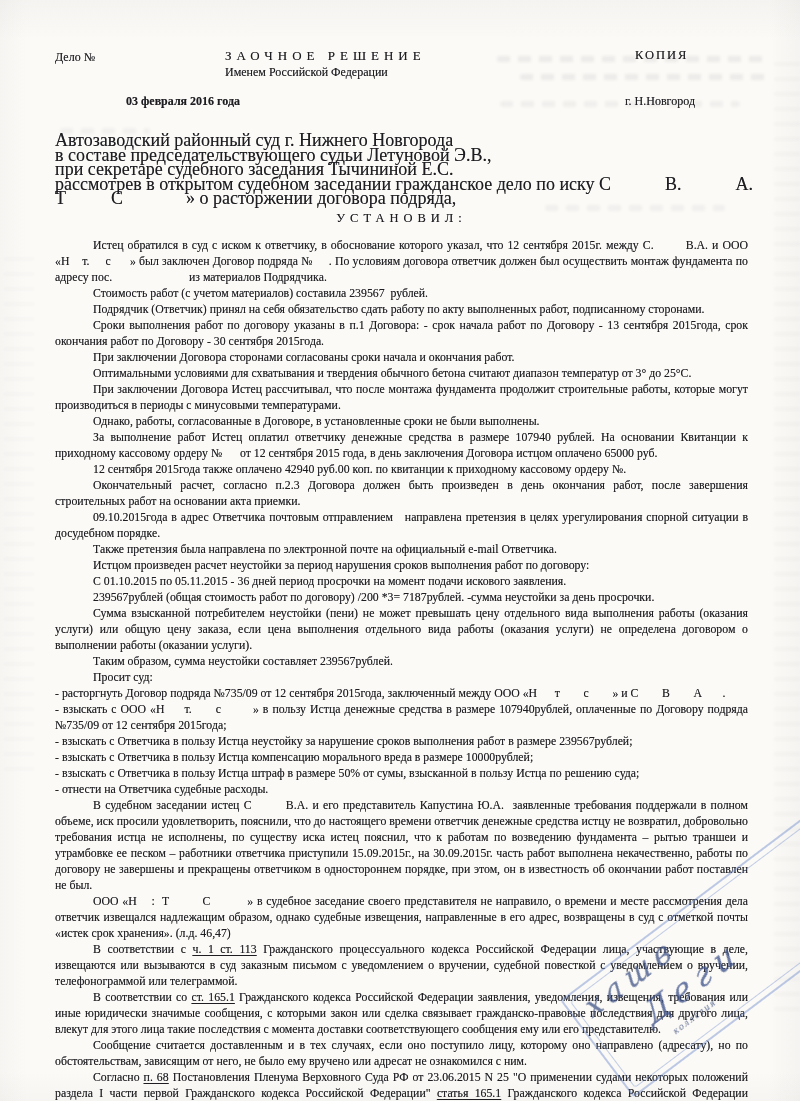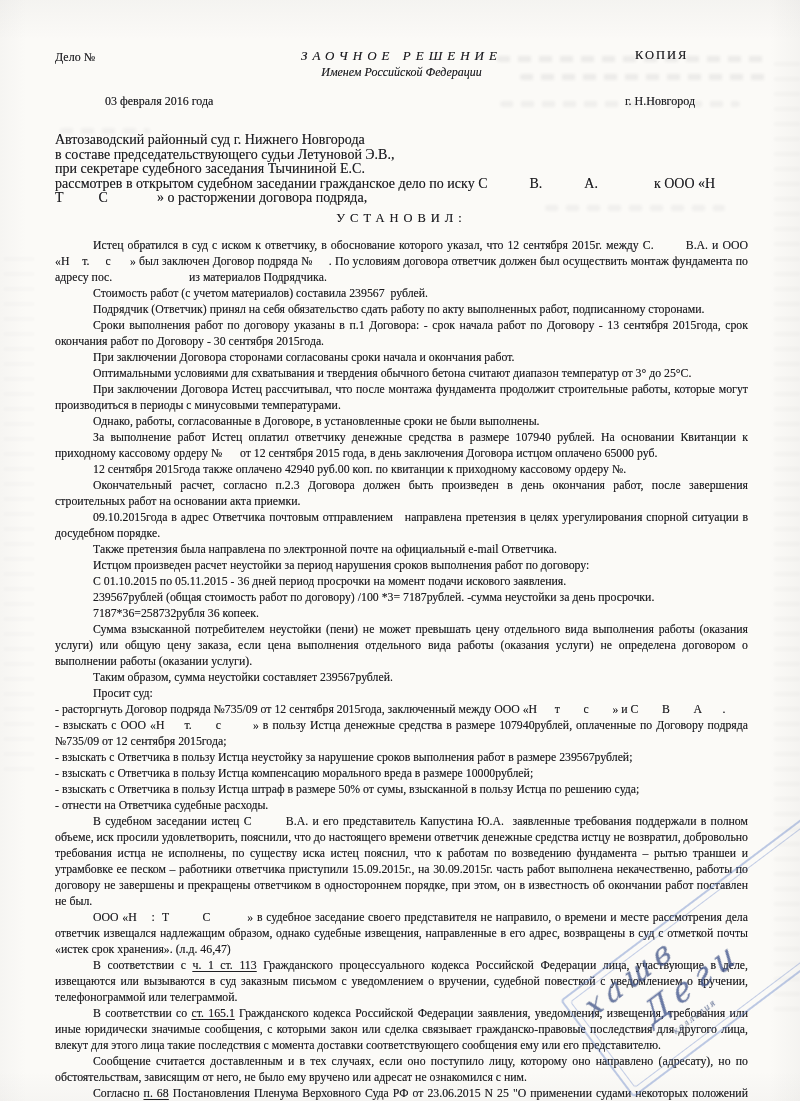--- a/index.html
+++ b/index.html
@@ -19,31 +19,31 @@
       linear-gradient(180deg, rgba(120,120,125,.05), rgba(0,0,0,0) 40px),
       linear-gradient(0deg, rgba(120,120,125,.04), rgba(0,0,0,0) 30px),
       linear-gradient(90deg, rgba(120,120,125,.04), rgba(0,0,0,0) 26px),
       linear-gradient(270deg, rgba(120,120,125,.05), rgba(0,0,0,0) 30px);
   }
   .header-row{
     display:grid;grid-template-columns:170px 1fr 170px;
     align-items:start;
   }
   .case-no{font-size:12px;padding-top:2px;}
-  .title-block{text-align:center;font-style:italic;}
+  .title-block{}
   .doc-title{font-size:13px;letter-spacing:5px;white-space:nowrap;}
   .doc-subtitle{font-size:12px;margin-top:1px;}
   .copy-label{font-size:12.5px;letter-spacing:2px;padding-left:57px;}
   .date-row{
     display:flex;justify-content:space-between;
     margin-top:14px;font-size:12px;
   }
-  .date-row .date{margin-left:50px;}
+  .date-row .date{margin-left:71px;font-weight:bold;}
   .date-row .city{margin-right:53px;margin-left:40px;}
-  .intro{margin-top:24px;font-size:14px;line-height:14.6px;}
+  .intro{margin-top:24px;font-size:18px;line-height:14.6px;}
   .intro div{white-space:nowrap;}
   .ustanovil{
     text-align:center;font-size:12.5px;letter-spacing:5px;
     margin-top:5px;
   }
   .doc-body{margin-top:11px;}
   .doc-body p{
     margin:0;font-size:11.8px;line-height:16px;
     text-align:justify;text-indent:38px;
   }
@@ -135,22 +135,21 @@
       <p>Оптимальными условиями для схватывания и твердения обычного бетона считают диапазон температур от 3° до 25°С.</p>
       <p>При заключении Договора Истец рассчитывал, что после монтажа фундамента продолжит строительные работы, которые могут производиться в периоды с минусовыми температурами.</p>
       <p>Однако, работы, согласованные в Договоре, в установленные сроки не были выполнены.</p>
       <p>За выполнение работ Истец оплатил ответчику денежные средства в размере 107940 рублей. На основании Квитанции к приходному кассовому ордеру №&nbsp;&nbsp;&nbsp;&nbsp;&nbsp;&nbsp;от 12 сентября 2015 года, в день заключения Договора истцом оплачено 65000 руб.</p>
       <p>12 сентября 2015года также оплачено 42940 руб.00 коп. по квитанции к приходному кассовому ордеру №.</p>
       <p>Окончательный расчет, согласно п.2.3 Договора должен быть произведен в день окончания работ, после завершения строительных работ на основании акта приемки.</p>
       <p>09.10.2015года в адрес Ответчика почтовым отправлением&nbsp;&nbsp;&nbsp;направлена претензия в целях урегулирования спорной ситуации в досудебном порядке.</p>
       <p>Также претензия была направлена по электронной почте на официальный e-mail Ответчика.</p>
       <p>Истцом произведен расчет неустойки за период нарушения сроков выполнения работ по договору:</p>
       <p>С 01.10.2015 по 05.11.2015 - 36 дней период просрочки на момент подачи искового заявления.</p>
-      <p>239567рублей (общая стоимость работ по договору) /100 *3= 7187рублей. -сумма неустойки за день просрочки.</p>
-      <p>7187*36=258732рубля 36 копеек.</p>
+      <p>239567рублей (общая стоимость работ по договору) /200 *3= 7187рублей. -сумма неустойки за день просрочки.</p>
       <p>Сумма взысканной потребителем неустойки (пени) не может превышать цену отдельного вида выполнения работы (оказания услуги) или общую цену заказа, если цена выполнения отдельного вида работы (оказания услуги) не определена договором о выполнении работы (оказании услуги).</p>
       <p>Таким образом, сумма неустойки составляет 239567рублей.</p>
       <p>Просит суд:</p>
       <p class="flush">- расторгнуть Договор подряда №735/09 от 12 сентября 2015года, заключенный между ООО «Н&nbsp;&nbsp;&nbsp;&nbsp;&nbsp;&nbsp;т&nbsp;&nbsp;&nbsp;&nbsp;&nbsp;&nbsp;&nbsp;&nbsp;с&nbsp;&nbsp;&nbsp;&nbsp;&nbsp;&nbsp;&nbsp;&nbsp;» и С&nbsp;&nbsp;&nbsp;&nbsp;&nbsp;&nbsp;&nbsp;&nbsp;В&nbsp;&nbsp;&nbsp;&nbsp;&nbsp;&nbsp;&nbsp;&nbsp;А&nbsp;&nbsp;&nbsp;&nbsp;&nbsp;&nbsp;&nbsp;.</p>
       <p class="flush">- взыскать с ООО «Н&nbsp;&nbsp;&nbsp;&nbsp;&nbsp;т.&nbsp;&nbsp;&nbsp;&nbsp;&nbsp;&nbsp;с&nbsp;&nbsp;&nbsp;&nbsp;&nbsp;&nbsp;&nbsp;&nbsp;» в пользу Истца денежные средства в размере 107940рублей, оплаченные по Договору подряда №735/09 от 12 сентября 2015года;</p>
       <p class="flush">- взыскать с Ответчика в пользу Истца неустойку за нарушение сроков выполнения работ в размере 239567рублей;</p>
       <p class="flush">- взыскать с Ответчика в пользу Истца компенсацию морального вреда в размере 10000рублей;</p>
       <p class="flush">- взыскать с Ответчика в пользу Истца штраф в размере 50% от сумы, взысканной в пользу Истца по решению суда;</p>
       <p class="flush">- отнести на Ответчика судебные расходы.</p>
       <p>В судебном заседании истец С&nbsp;&nbsp;&nbsp;&nbsp;&nbsp;&nbsp;&nbsp;&nbsp;В.А. и его представитель Капустина Ю.А.&nbsp;&nbsp;заявленные требования поддержали в полном объеме, иск просили удовлетворить, пояснили, что до настоящего времени ответчик денежные средства истцу не возвратил, добровольно требования истца не исполнены, по существу иска истец пояснил, что к работам по возведению фундамента – рытью траншеи и утрамбовке ее песком – работники ответчика приступили 15.09.2015г., на 30.09.2015г. часть работ выполнена некачественно, работы по договору не завершены и прекращены ответчиком в одностороннем порядке, при этом, он в известность об окончании работ поставлен не был.</p>

